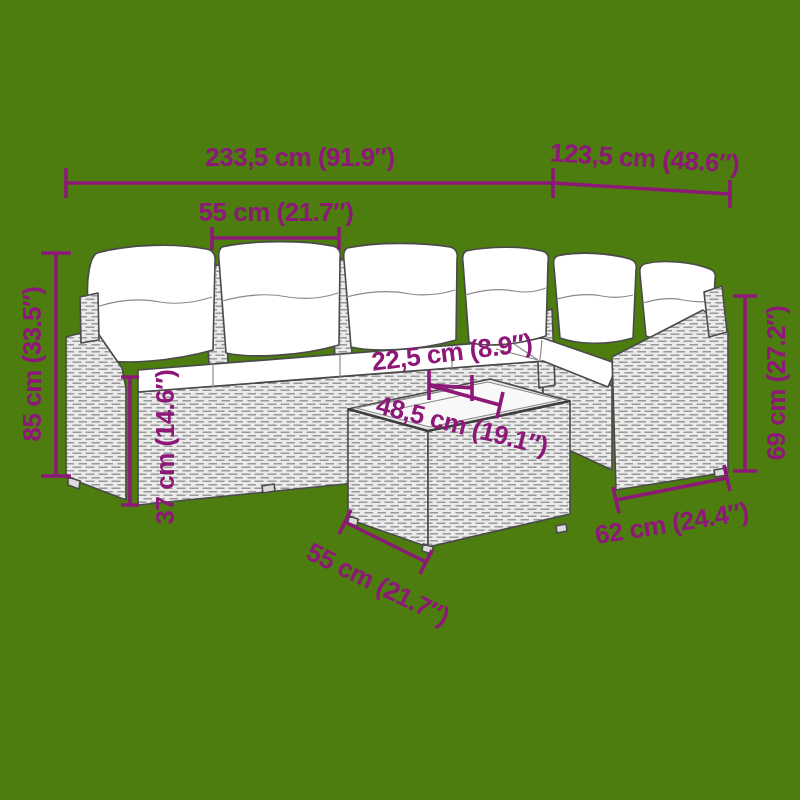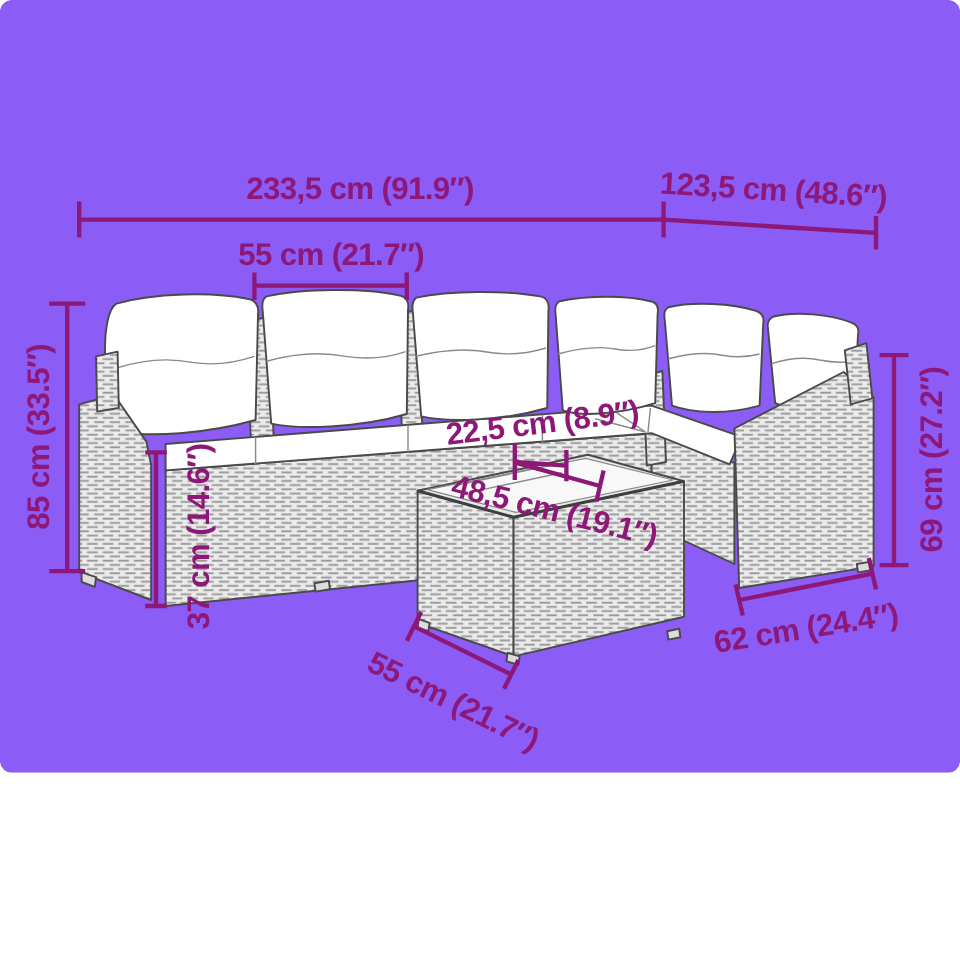--- a/index.html
+++ b/index.html
@@ -1,16 +1,16 @@
 <!DOCTYPE html>
 <html><head>
 <meta charset="utf-8">
 <style>
   html,body{margin:0;padding:0;background:#ffffff;}
-  .stage{width:800px;height:644px;position:relative;background:#8b5cf6;overflow:hidden;border-radius:10px;}
+  .stage{width:800px;height:800px;position:relative;background:#4d7c0f;overflow:hidden;}
   svg text{
     font-family:"Liberation Sans", sans-serif;
     font-weight:700;
     font-size:26px;
     fill:#8d1878;
     letter-spacing:-0.5px;
   }
   .dim{stroke:#8d1878;stroke-width:3.6;fill:none;stroke-linecap:butt;}
   .outline{stroke:#4a4a4a;stroke-width:1.6;stroke-linejoin:round;}
   .thin{stroke:#8a8a8a;stroke-width:1.2;fill:none;}

